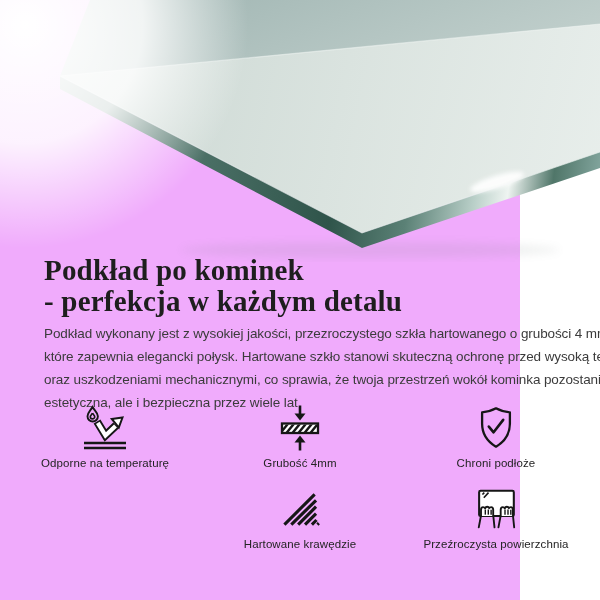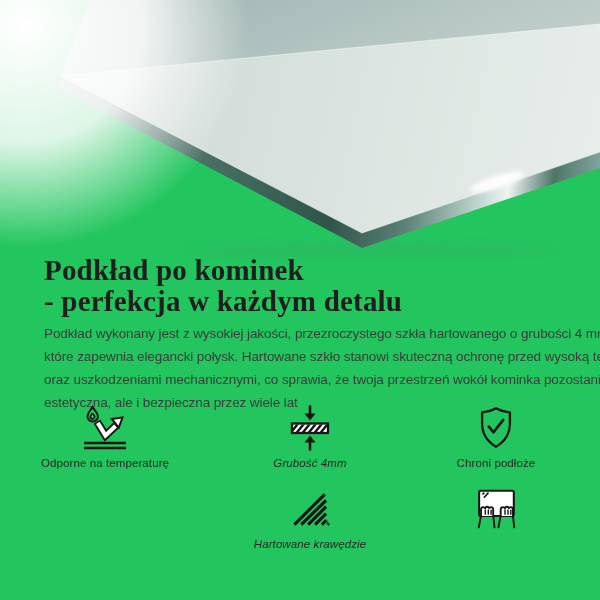--- a/index.html
+++ b/index.html
@@ -1,21 +1,21 @@
 <!DOCTYPE html>
 <html><head>
 <meta charset="utf-8">
 <style>
   html,body{margin:0;padding:0;}
   body{
     width:600px;height:600px;background:#ffffff;
     font-family:"Liberation Sans",sans-serif;
     position:relative;overflow:hidden;
   }
-  .page{position:absolute;inset:0;width:600px;height:600px;background:#22c55e;}
+  .page{position:absolute;inset:0;width:520px;height:600px;background:#f0abfc;}
   .hero{position:absolute;left:0;top:0;width:600px;height:262px;}
   .heading{
     position:absolute;left:44px;top:236px;
     font-family:"Liberation Serif",serif;
     font-size:29px;line-height:31px;color:#1e1e1e;
     letter-spacing:0.2px;white-space:pre-line;
   }
   .body-text{
     position:absolute;left:44px;top:308px;width:545px;
     font-size:13.5px;line-height:23px;color:#3b3b3b;
@@ -26,21 +26,21 @@
     display:flex;flex-direction:column;align-items:center;
   }
   .feature .icon-box{height:44px;display:flex;align-items:center;justify-content:center;}
   .feature .f-label{
     margin-top:7px;font-size:11.5px;color:#242424;letter-spacing:0.1px;
     text-align:center;white-space:nowrap;
   }
   .r1{top:406px;}
   .r2{top:487px;}
   .c1{left:15px;}
-  .c2{left:220px;font-style:italic;}
+  .c2{left:210px;}
   .c3{left:406px;justify-content:space-between;}
   svg.f-icon{display:block;}
 </style>
 </head>
 <body>
 
 <div class="page">
 
   <svg class="hero" width="600" height="262" viewBox="0 0 600 262">
     <defs>
@@ -185,15 +185,16 @@
             <line x1="26.8" y1="24.2" x2="26.8" y2="29.5"></line>
           </g>
           <g stroke="#161616" stroke-width="2" stroke-linecap="round">
             <line x1="15.8" y1="31.5" x2="13.6" y2="43"></line>
             <line x1="29.2" y1="31.5" x2="30.4" y2="43"></line>
           </g>
         </g>
         <use href="#hand" x="21"></use>
       </svg>
     </div>
+    <div class="f-label">Przeźroczysta powierzchnia</div>
   </div>
 
 </div>
 
 </body></html>

